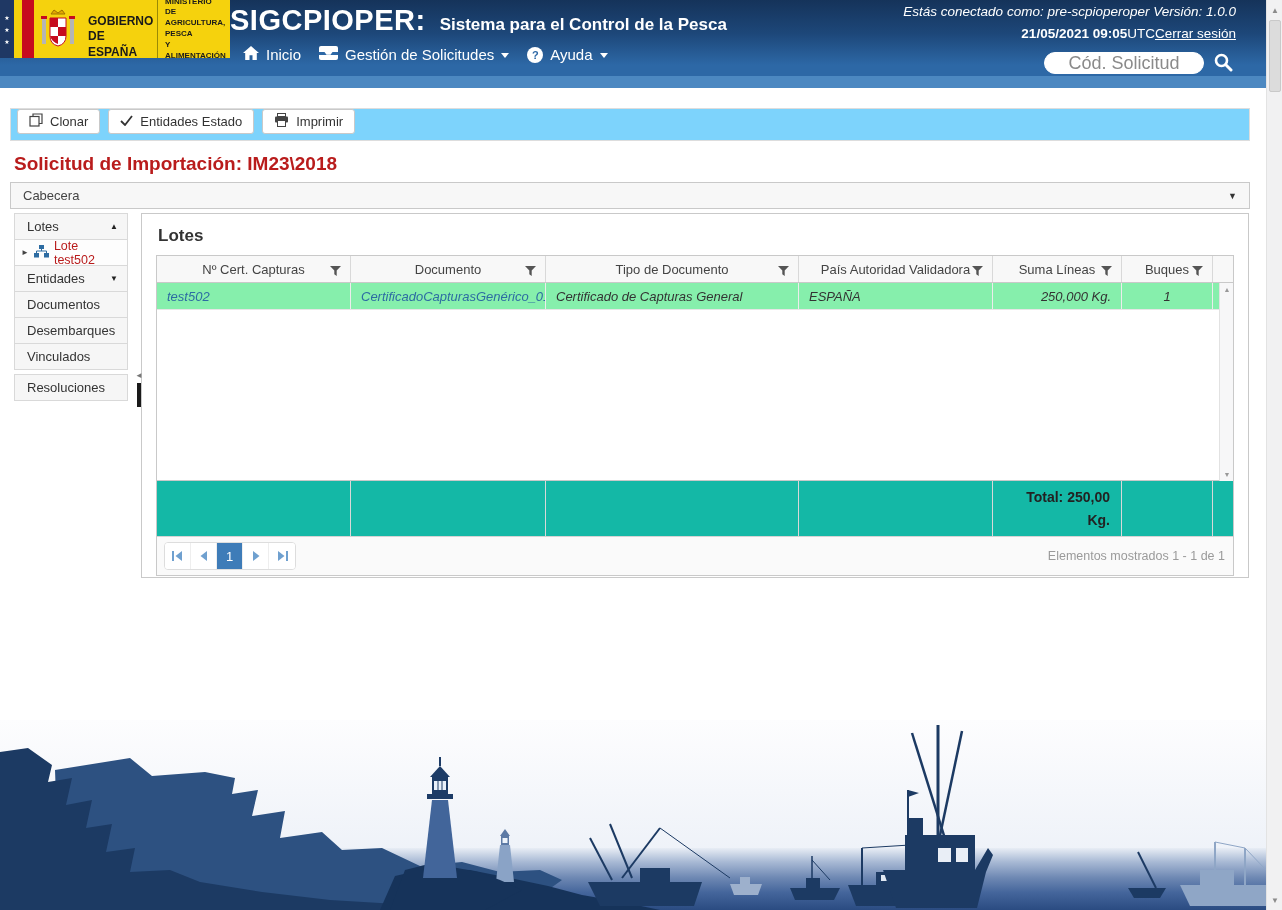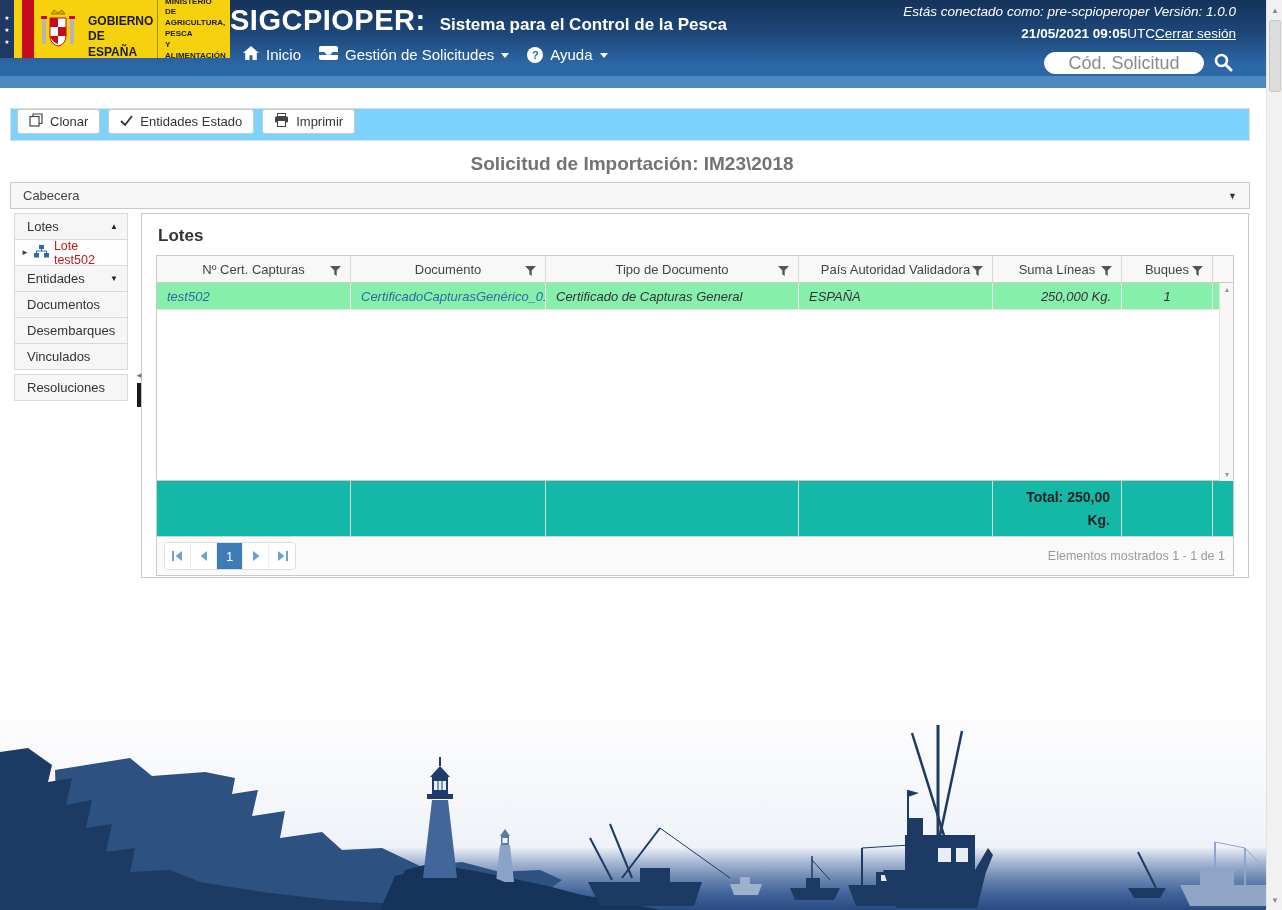--- a/index.html
+++ b/index.html
@@ -66,21 +66,21 @@
 
   
   .main { position:absolute; top:88px; left:0; width:1266px; padding:0 16px 0 10px; }
 
   .toolbar { margin-top:20px; height:33px; background:#7dd3fc; border:1px solid #ddd;
     display:flex; gap:8px; padding:0 6px; }
   .tb-btn { display:inline-flex; align-items:center; gap:7px; background:#fff;
     border:1px solid #c9c9c9; border-radius:3px; height:25px; padding:0 11px;
     font-size:13px; color:#333; cursor:pointer; font-family:"Liberation Sans",sans-serif; }
 
-  .page-title { margin:12px 0 0 4px; font-size:19px; font-weight:700; color:#737373;text-align:center; }
+  .page-title { margin:12px 0 0 4px; font-size:19px; font-weight:700; color:#b91c1c; }
 
   .estado-row { margin:12px 0 0 4px; display:flex; align-items:baseline; height:18px; }
   .estado-label { width:103px; font-size:14px; color:#333; }
   .estado-value { font-size:14.5px; font-weight:600; color:#8a8173; letter-spacing:.4px; }
 
   .cabecera-bar { margin-top:7px; height:27px; background:#f7f7f7; border:1px solid #c9c9c9;
     display:flex; align-items:center; justify-content:space-between; padding:0 12px;
     font-size:13px; color:#444; cursor:pointer; }
   .cabecera-caret { font-size:9px; color:#333; }
 

